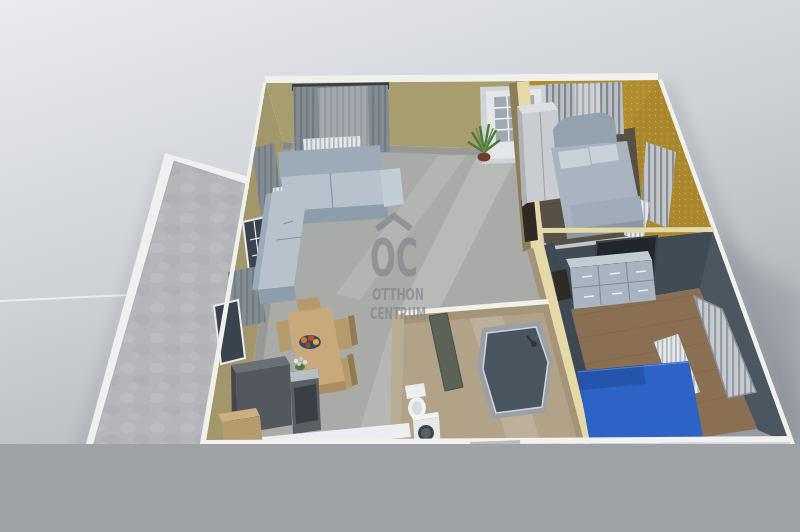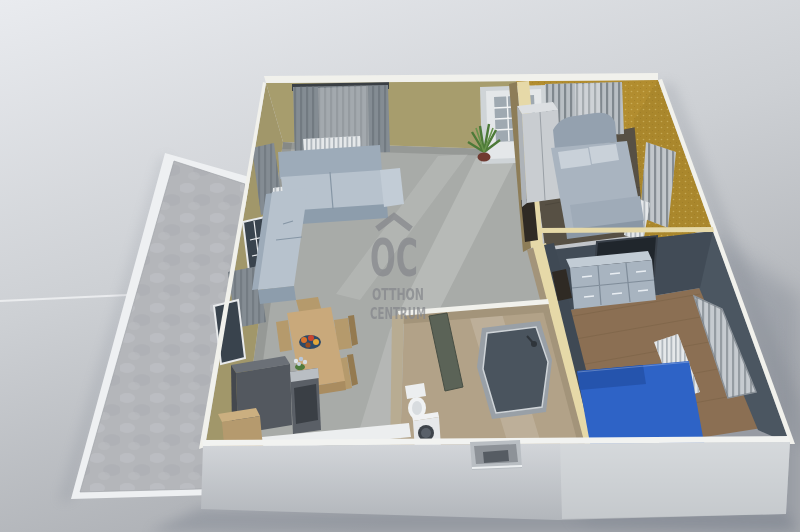--- a/index.html
+++ b/index.html
@@ -1,16 +1,16 @@
 <!DOCTYPE html>
 <html><head>
 <meta charset="utf-8">
 <style>
   html,body{margin:0;padding:0;background:#9ea1a6;}
-  .stage{position:relative;width:800px;height:532px;overflow:hidden;font-family:"DejaVu Sans",sans-serif;}
+  .stage{position:relative;width:800px;height:444px;overflow:hidden;font-family:"DejaVu Sans",sans-serif;}
   .stage svg{display:block;width:800px;height:532px;}
   text{font-family:"DejaVu Sans",sans-serif;}
   .wm-logo{font-weight:700;}
   .wm-line{font-weight:700;}
 </style>
 </head>
 <body>
 
 <div class="stage">
 <svg viewBox="0 0 800 532" xmlns="http://www.w3.org/2000/svg">

